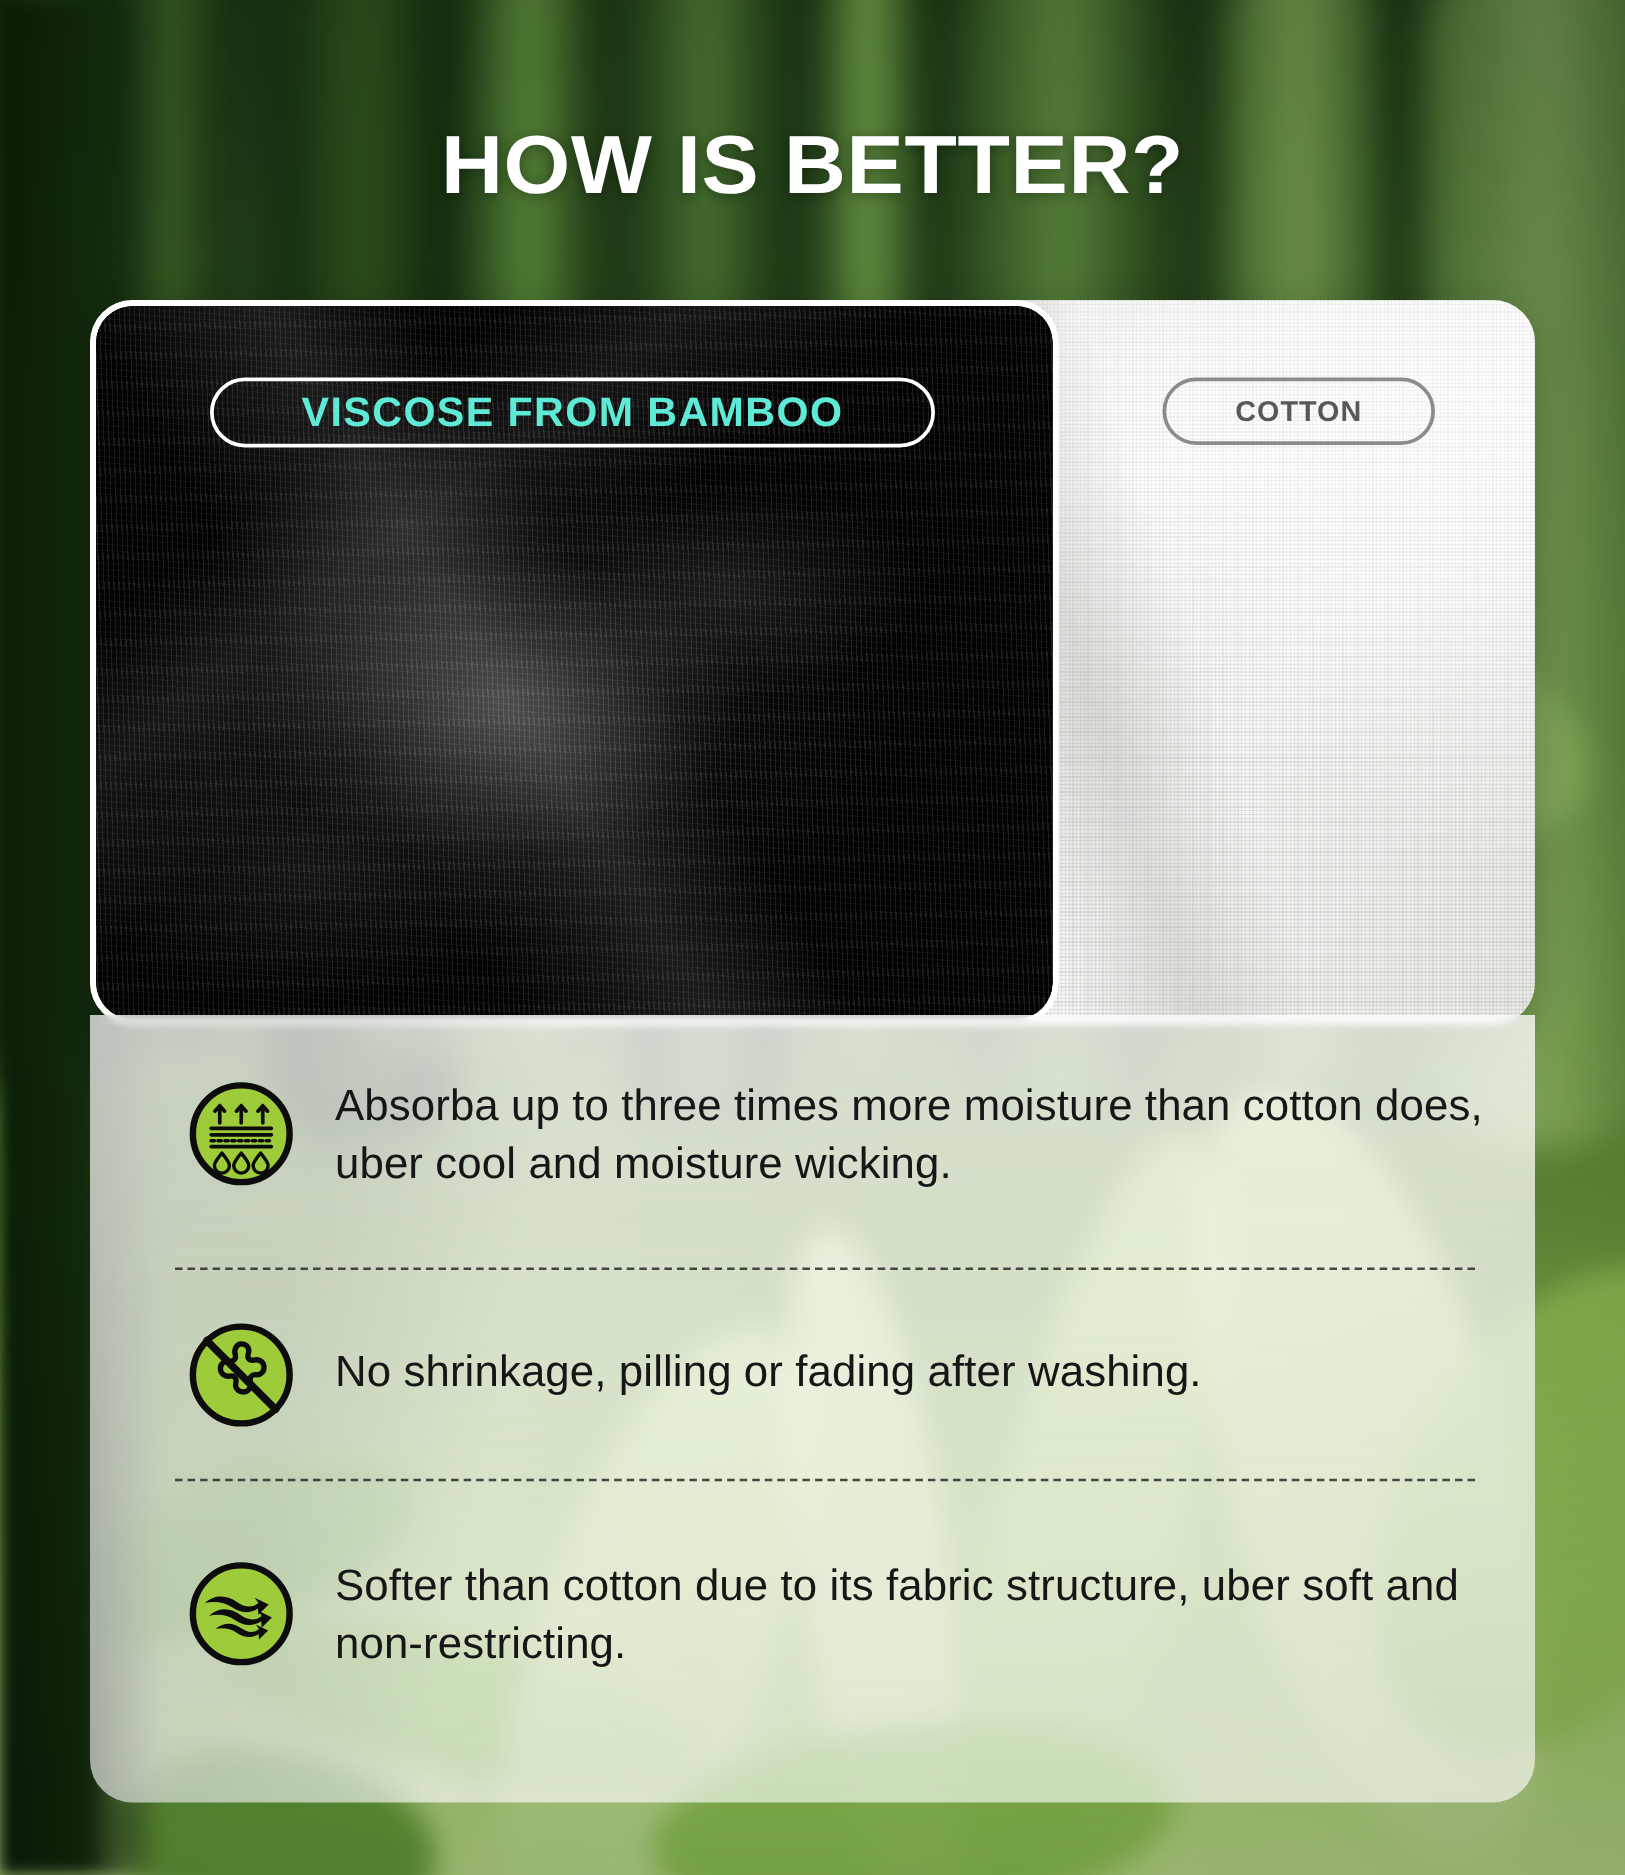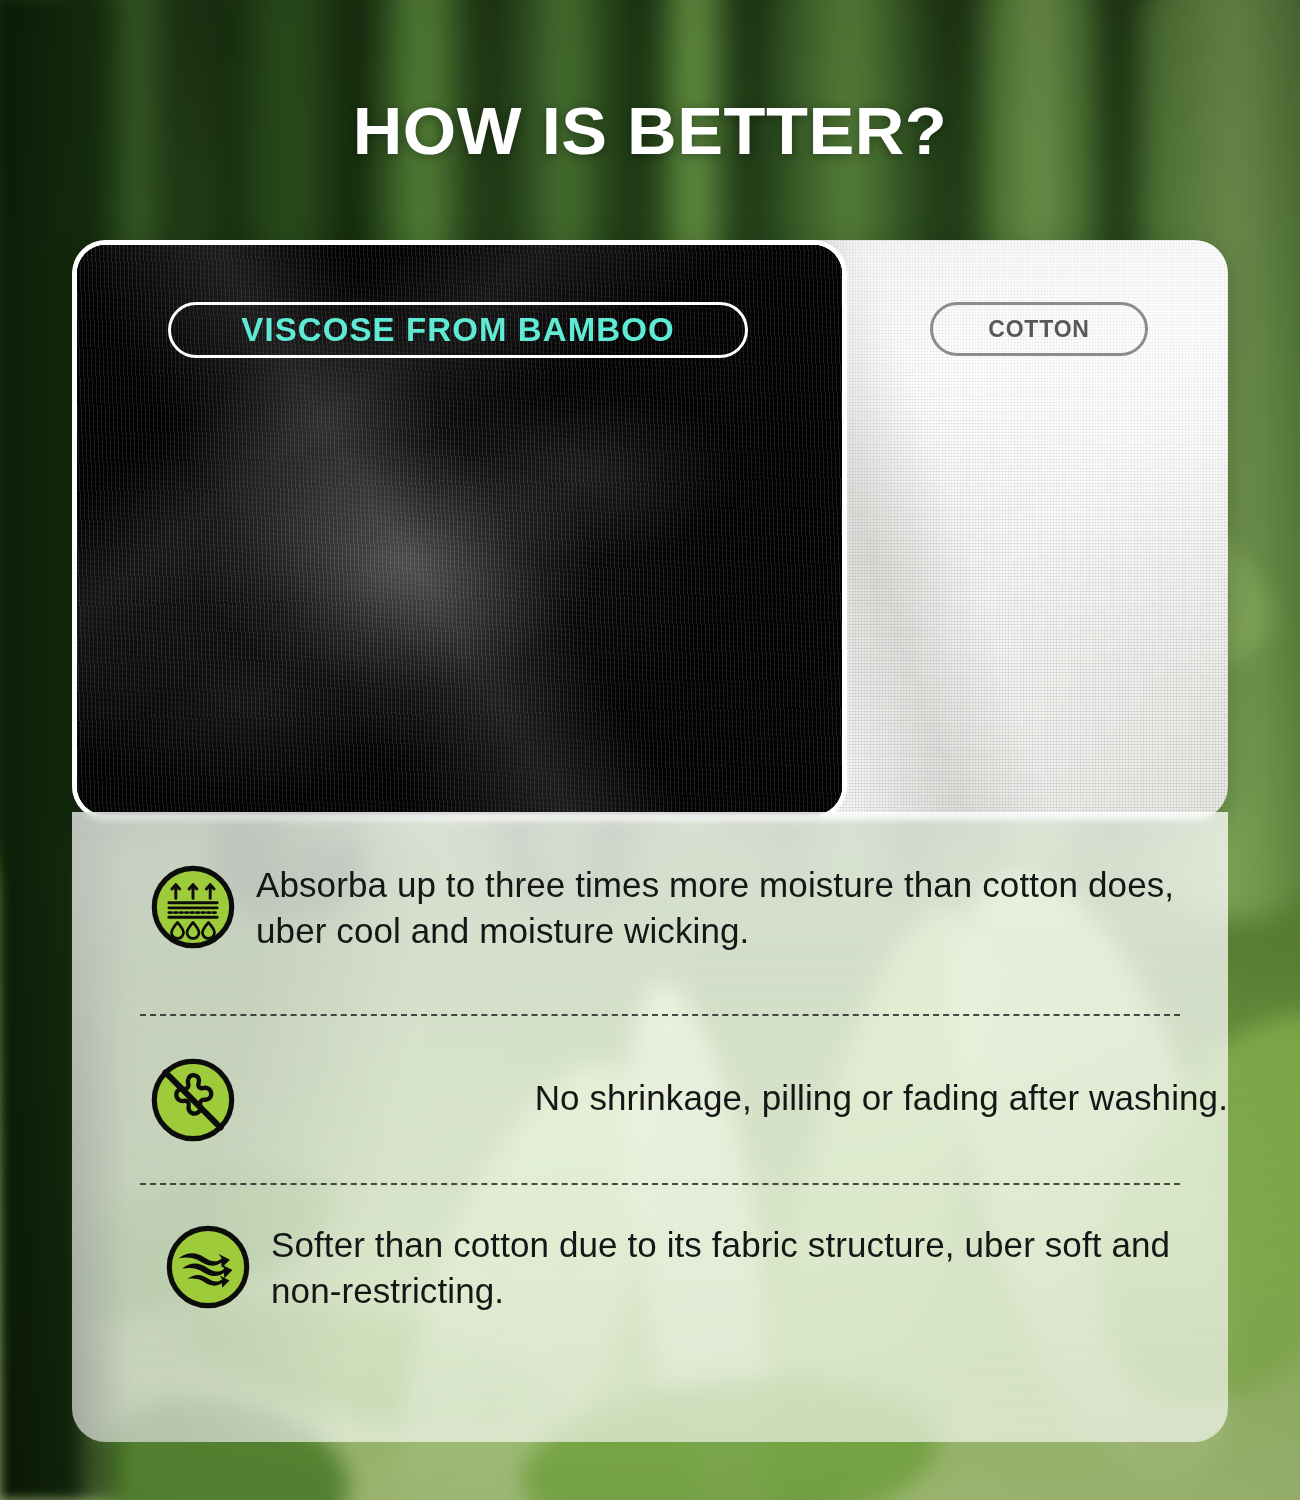--- a/index.html
+++ b/index.html
@@ -172,30 +172,30 @@
   .feat-sheen {
     position:absolute; inset:0;
     background:linear-gradient(100deg, rgba(150,160,150,.22) 0 16%, rgba(255,255,255,.05) 30%, rgba(255,255,255,0) 55%);
   }
 
   .feat-row {
     position:absolute; left:0; right:0;
     display:flex; align-items:flex-start;
   }
   .row1 { top:52px; }
-  .row2 { top:245px;justify-content:space-between; }
-  .row3 { top:412px;padding-left:15px; }
+  .row2 { top:245px; }
+  .row3 { top:436px; }
 
   .feat-icon {
     margin-left:78px;
     flex:0 0 auto;
     width:86px; height:86px;
   }
   .feat-text {
-    margin-left:20px;
+    margin-left:32px;
     margin-top:-2px;
     max-width:925px;
     font-family:"Liberation Sans Narrow","Liberation Sans", sans-serif;
     font-size:35px;
     line-height:1.30;
     color:#161616;
     font-weight:400;
     letter-spacing:.1px;
   }
   .row2 .feat-text { margin-top:18px; }

